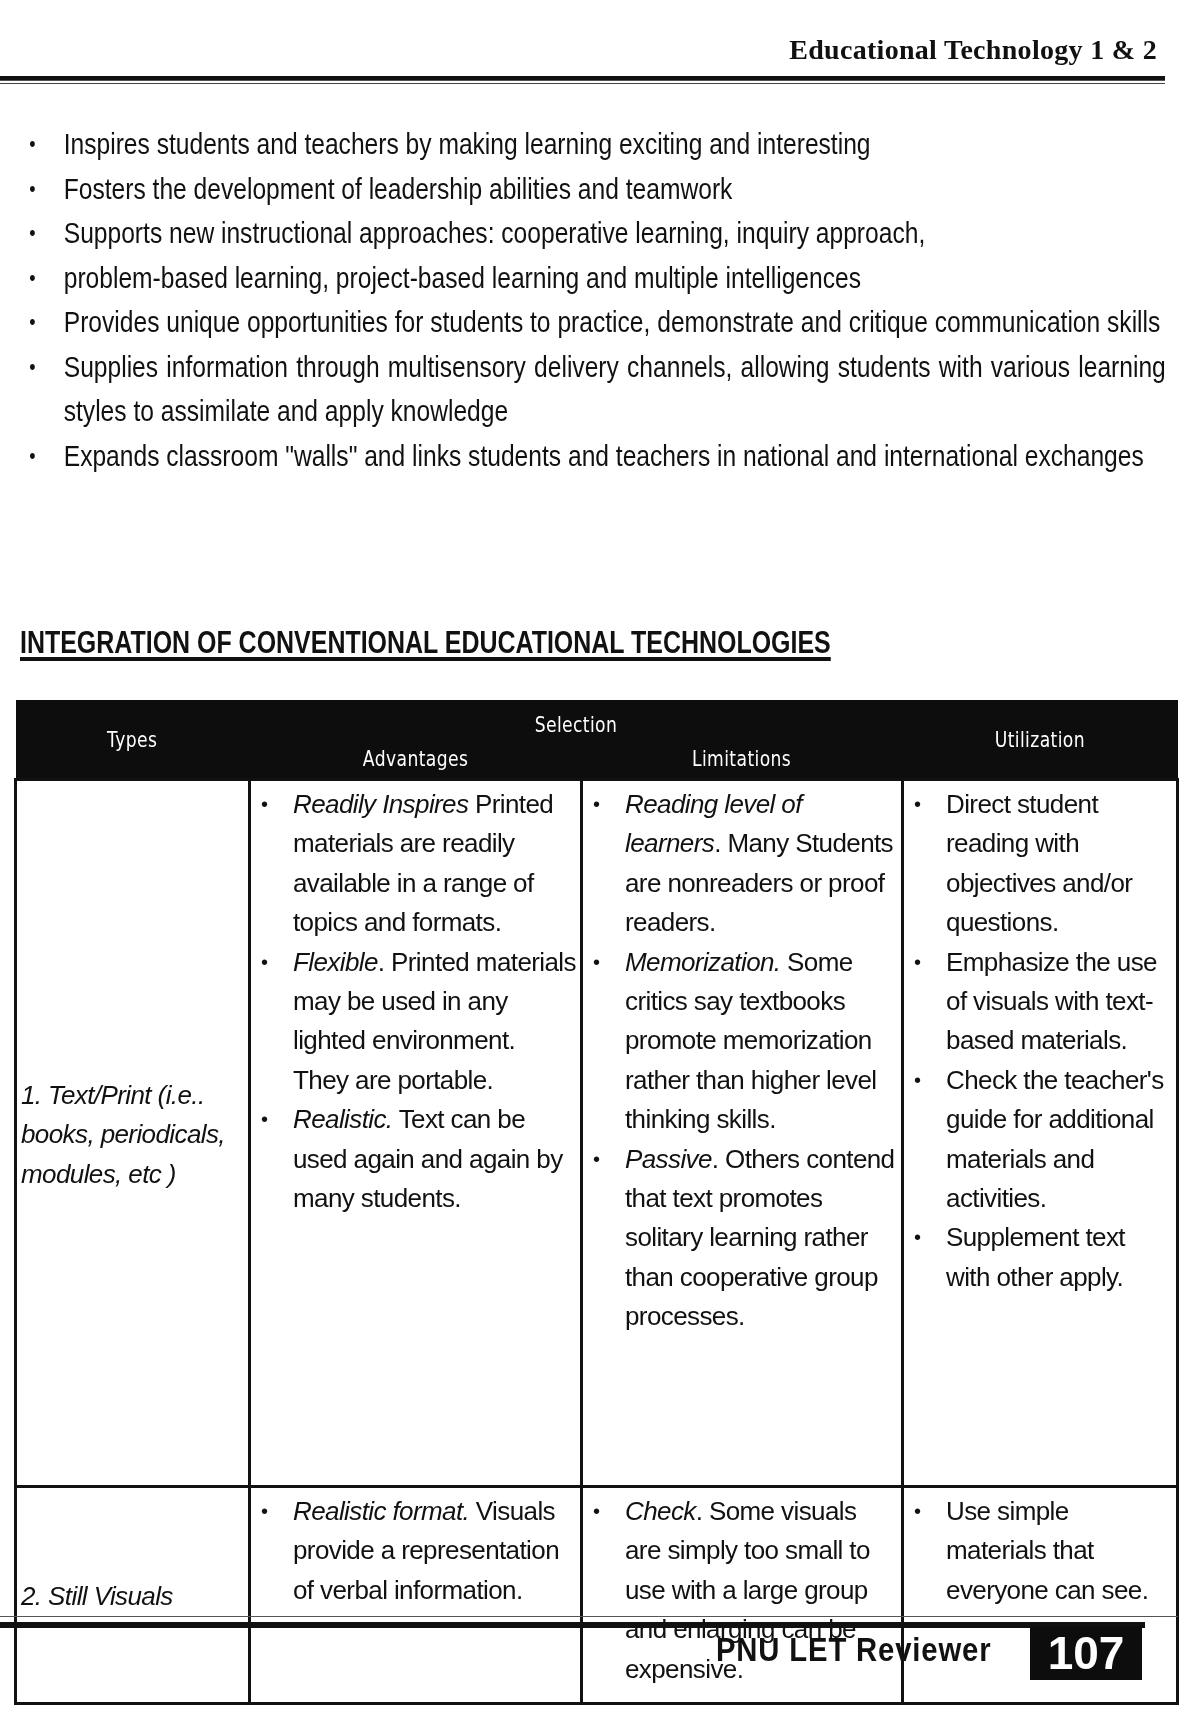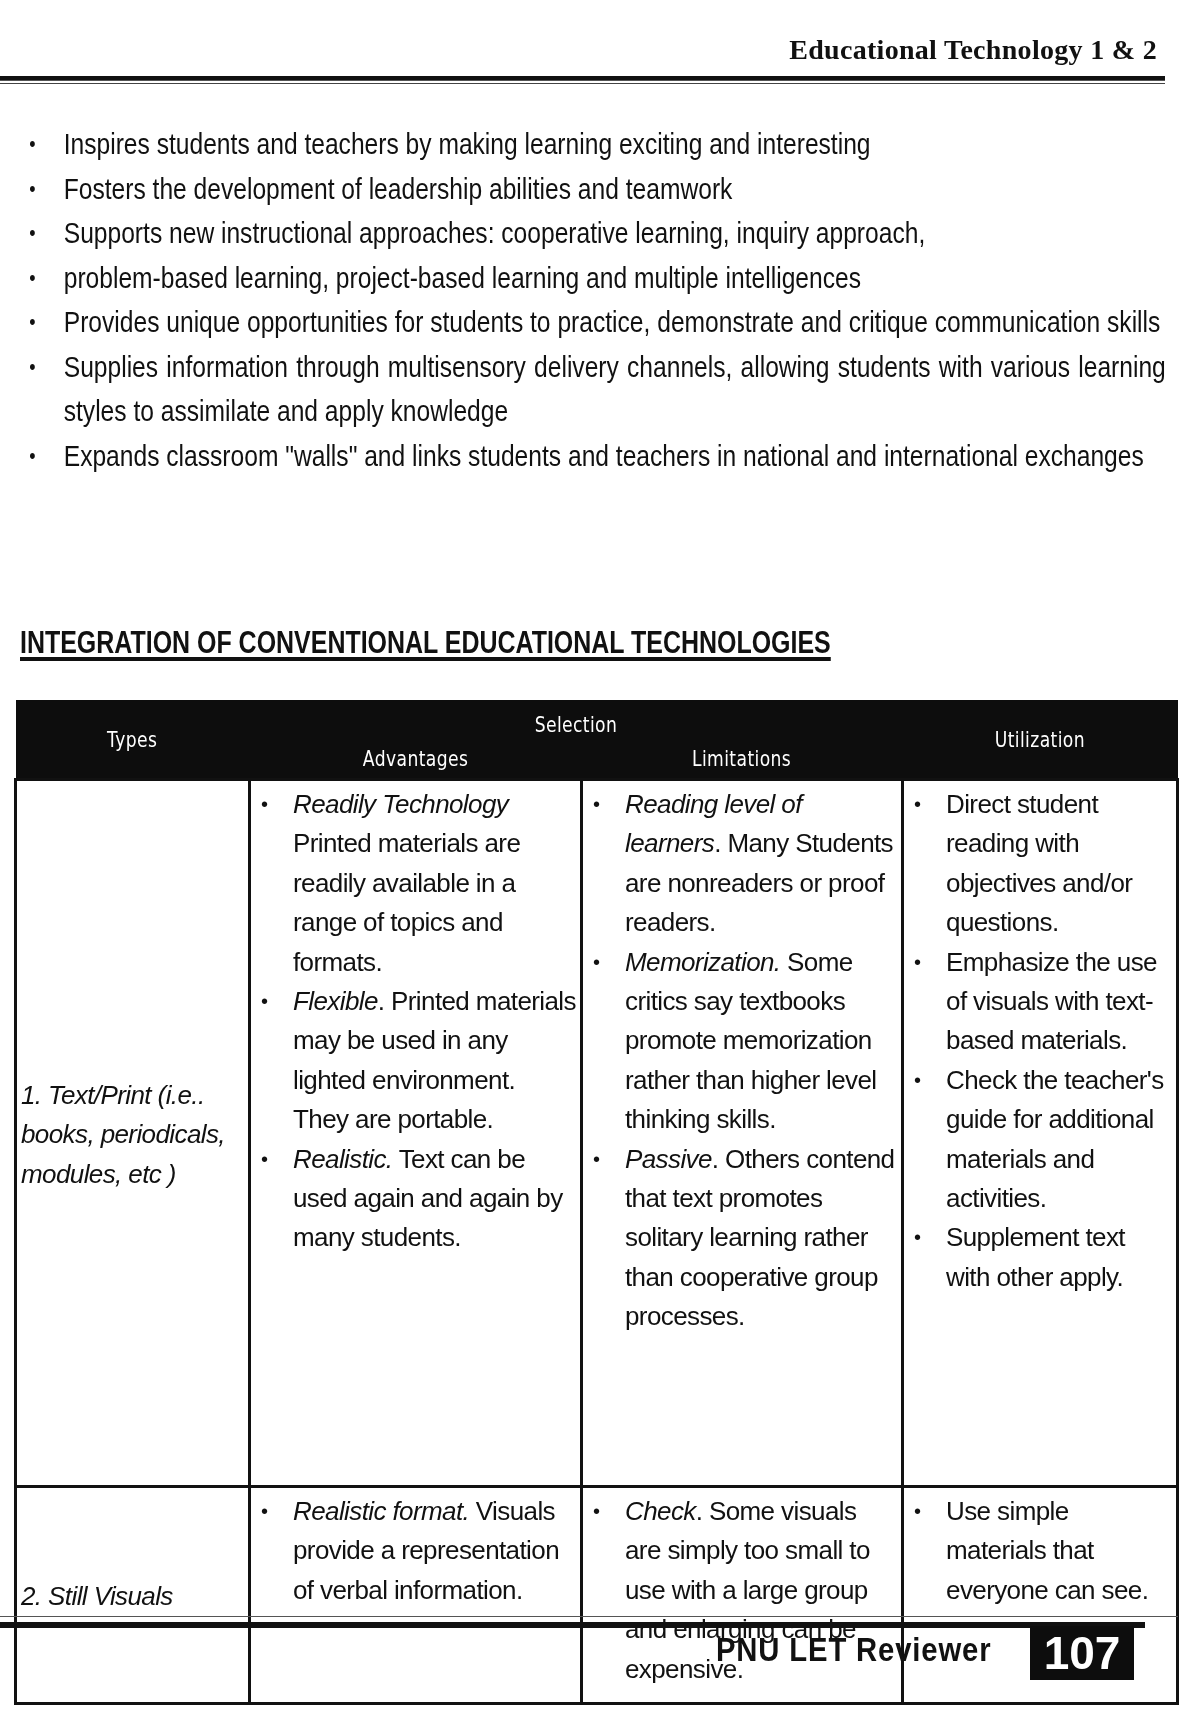--- a/index.html
+++ b/index.html
@@ -67,21 +67,21 @@
     }
     .foot-rule-thin {
       position: absolute; left: 0; top: 1616px; width: 1178px; height: 1px; background: #555;
     }
     .foot-label {
       position: absolute; left: 716px; top: 1630px;
       font-weight: bold; font-size: 34px; letter-spacing: 1px;
       transform: scaleX(0.86); transform-origin: left top; white-space: nowrap;
     }
     .page-box {
-      position: absolute; left: 1030px; top: 1626px; width: 104px; height: 54px;
+      position: absolute; left: 1030px; top: 1626px; width: 112px; height: 54px;
       background: #0d0d0d; color: #fff; text-align: center;
       font-size: 46px; line-height: 54px; font-weight: bold;
     }
   </style>
 </head>
 <body>
 
 <div class="running-head">Educational Technology 1 &amp; 2</div>
 <div class="head-rule"></div>
 <div class="head-rule2"></div>
@@ -117,21 +117,21 @@
         <th><span class="th-inner">Limitations</span></th>
       </tr>
     </thead>
     <tbody>
       <tr class="row1">
         <td class="type-cell">
             <span style="display:block;padding-left:0;text-indent:0">1. Text/Print (i.e.. books, periodicals, modules, etc )</span>
           </td>
         <td>
           <ul class="cell-list">
-            <li><span class="dot">•</span><span class="em">Readily Technology</span><span> Printed materials are readily available in a range of topics and formats.</span></li>
+            <li><span class="dot">•</span><span class="em">Readily Inspires</span><span> Printed materials are readily available in a range of topics and formats.</span></li>
             <li><span class="dot">•</span><span class="em">Flexible</span><span>. Printed materials may be used in any lighted environment. They are portable.</span></li>
             <li><span class="dot">•</span><span class="em">Realistic.</span><span> Text can be used again and again by many students.</span></li>
           </ul>
         </td>
         <td>
           <ul class="cell-list">
             <li><span class="dot">•</span><span class="em">Reading level of learners</span><span>. Many Students are nonreaders or proof  readers.</span></li>
             <li><span class="dot">•</span><span class="em">Memorization.</span><span> Some critics say textbooks promote memorization rather than higher level thinking skills.</span></li>
             <li><span class="dot">•</span><span class="em">Passive</span><span>. Others contend that text promotes solitary learning rather than cooperative group processes.</span></li>
           </ul>

